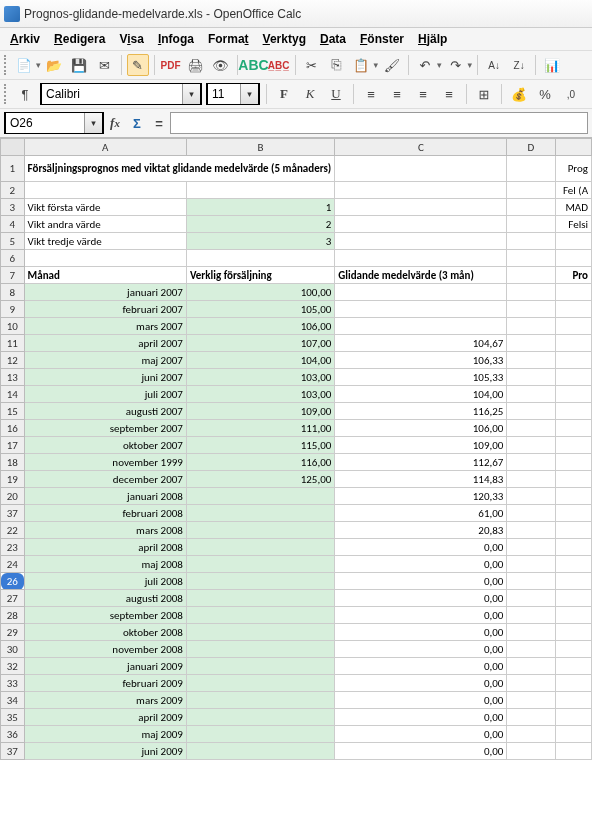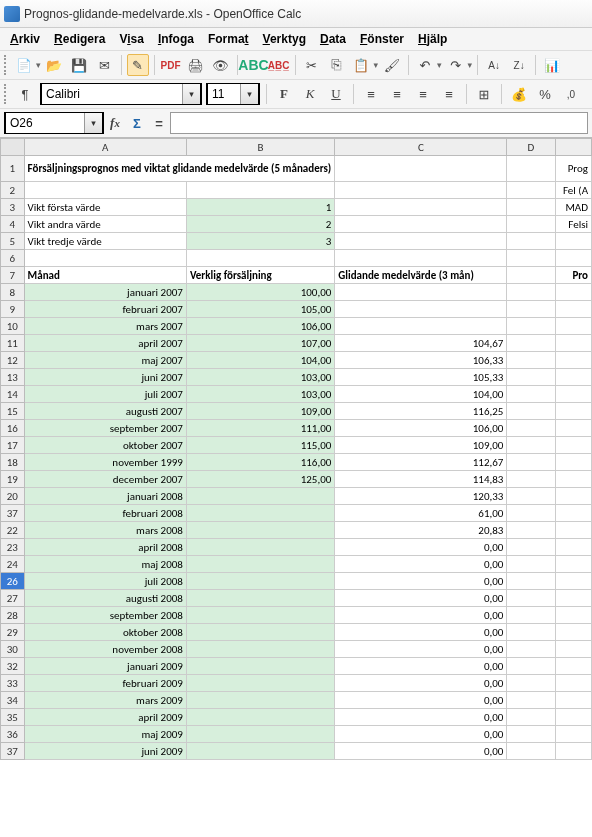--- a/index.html
+++ b/index.html
@@ -27,21 +27,21 @@
 .grid th, .grid td { border: 1px solid #ccc; height: 17px; font-size: 11px; padding: 0 3px; white-space: nowrap; overflow: hidden; font-family: Calibri, sans-serif; }
 .grid th { background: #eee; font-weight: normal; color: #333; text-align: center; border-color: #bbb; }
 .grid th.corner { background: #e6e6e6; width: 28px; }
 .grid td { text-align: right; }
 .colA { width: 140px; }
 .colB { width: 128px; }
 .colC { width: 196px; }
 .colD { width: 76px; }
 .colE { width: 40px; }
 .rowhead { text-align: center !important; background: #eee; border-color: #bbb; font-size: 11px; }
-.rowhead.sel { background: #3a7bd5; color: #fff; }
+.rowhead.sel { background: #3a7bd5; color: #fff; border-radius: 6px; }
 .green { background: #d7efdc; }
 .hdr { font-weight: bold; text-align: left !important; vertical-align: middle; font-size: 12px; }
 .bold { font-weight: bold; margin-left: 31px; }
 .left { text-align: left !important; }
 .bb { border-bottom: 1.5px solid #000; }
 .bt { border-top: 1.5px solid #000; }
 .bl { border-left: 1.5px solid #000; }
 .br { border-right: 1.5px solid #000; }
 .tall { height: 26px; }
 .ecell { text-align: left; font-size: 10px; color: #000; }

